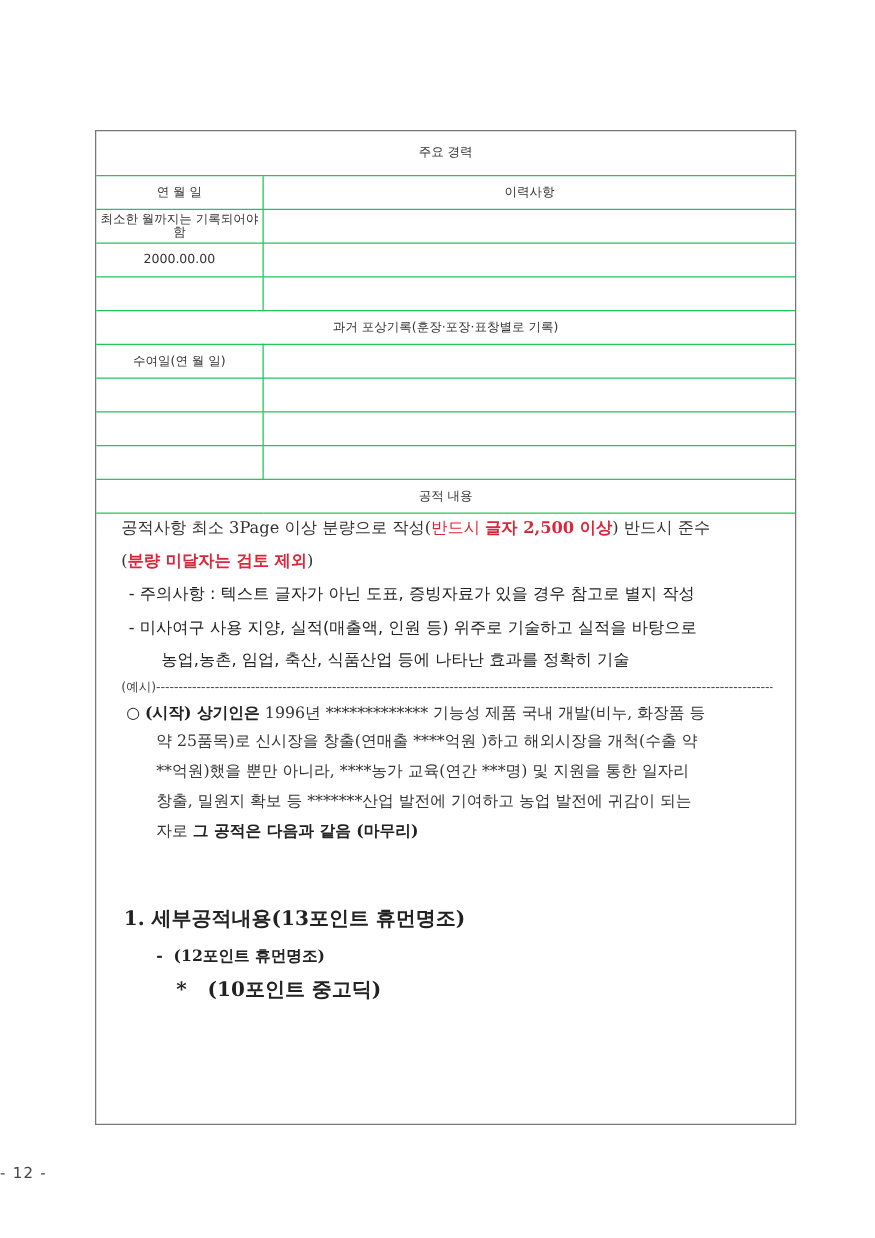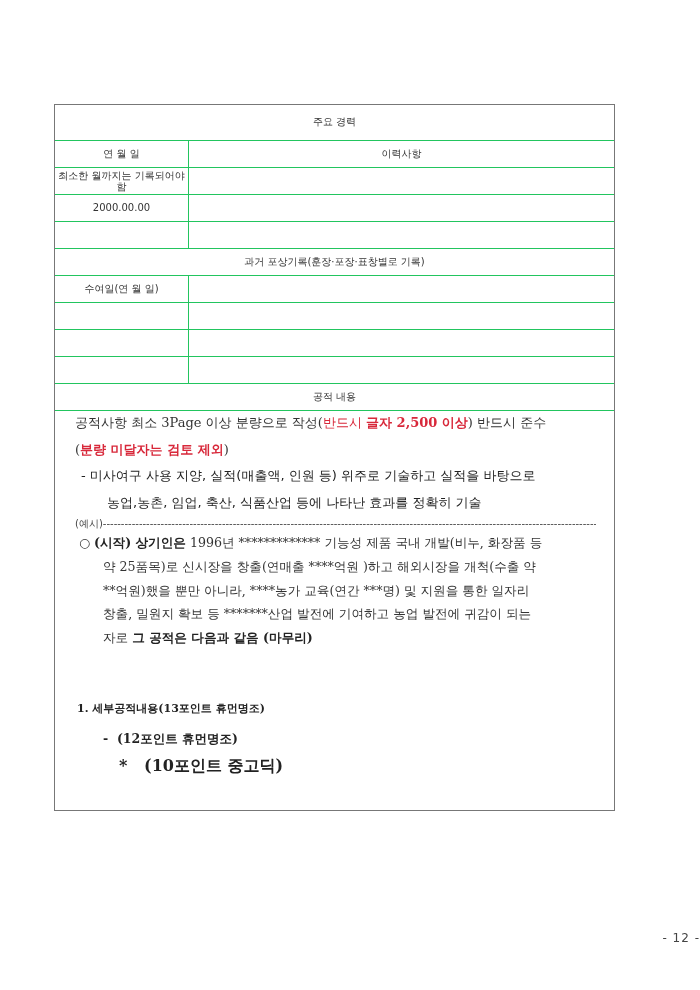--- a/index.html
+++ b/index.html
@@ -1,18 +1,18 @@
 <!DOCTYPE html>
 <html><head>
 <meta charset="utf-8">
 <style>
   html, body { margin:0; padding:0; background:#ffffff; }
   body { width:700px; height:990px; position:relative; overflow:hidden;
          font-family:"DejaVu Sans", sans-serif; color:#222; }
-  .frame { position:absolute; left:54px; top:104px; width:561px; height:707px;
+  .frame { position:absolute; left:76px; top:104px; width:561px; height:796px;
            border:1.5px solid #777; box-sizing:border-box; }
   table.form { position:absolute; left:0; top:0; width:100%; border-collapse:collapse; }
   table.form td { border:1px solid #22c55e; font-size:10px; text-align:center; padding:0; color:#333; }
   table.form tr td:first-child { border-left:none; }
   table.form tr td:last-child { border-right:none; }
   table.form tr:first-child td { border-top:none; }
   .c1 { width:133px; }
   .r-head { height:35px; }
   .r27 { height:27px; }
   .note-blue { color:#2a2f8f; font-size:10px; line-height:11px; }
@@ -20,25 +20,25 @@
   .p { font-family:"DejaVu Serif", serif; font-size:13px; line-height:26.5px; color:#333; margin:0; }
   .red { color:#d8283a; font-weight:bold; }
   .redn { color:#d8283a; }
   .dash { font-family:"DejaVu Sans", sans-serif; font-size:13px; line-height:26.5px; color:#222; margin:0; padding-left:6px; }
   .dash .ind { display:block; padding-left:26px; }
   .ex-line { font-size:10px; color:#444; line-height:14px; white-space:nowrap; overflow:hidden; margin-top:1px; }
   .ex { font-family:"DejaVu Serif", serif; font-size:12.6px; line-height:23.8px; color:#333; margin:0; padding-left:4px; }
   .ex .ind { display:block; padding-left:24px; }
   .b { font-weight:bold; color:#222;margin-top:34px; }
   .outline { margin-top:18px; font-family:"DejaVu Serif", serif; color:#222; }
-  .o1 { font-size:11px; font-weight:bold; line-height:30px; padding-left:2px;margin-top:44px; }
+  .o1 { font-size:16px; font-weight:bold; line-height:30px; padding-left:2px;margin-top:44px; }
   .o2 { font-size:12.5px; font-weight:bold; line-height:29px; padding-left:20px; }
   .o3 { font-size:12.5px; font-weight:bold; line-height:29px; padding-left:28px; }
   .o4 { font-size:16px; font-weight:bold; line-height:26px; padding-left:44px; }
-  .pagenum { position:absolute; top:931px; left:0; width:700px; text-align:right; font-size:12px; color:#444; letter-spacing:1px; }
+  .pagenum { position:absolute; top:931px; left:0; width:700px; text-align:left; font-size:12px; color:#444; letter-spacing:1px; }
 </style>
 </head>
 <body>
 
 <div class="frame">
   <table class="form">
     <tbody>
         <tr class="r-head">
       <td colspan="2">주요 경력</td>
     </tr>
@@ -83,20 +83,23 @@
   </tbody>
     </table>
 
   <div class="content">
     <p class="p">
       <span>공적사항 최소 3Page 이상 분량으로 작성(</span><span class="redn">반드시 </span><span class="red">글자 2,500 이상</span><span>) 반드시 준수</span><br>
       <span>(</span><span class="red">분량 미달자는 검토 제외</span><span>)</span>
     </p>
 
     <p class="dash">
+      <span>- 주의사항 : 텍스트 글자가 아닌 도표, 증빙자료가 있을 경우 참고로 별지 작성</span>
+    </p>
+    <p class="dash">
       <span>- 미사여구 사용 지양, 실적(매출액, 인원 등) 위주로 기술하고 실적을 바탕으로</span>
       <span class="ind">농업,농촌, 임업, 축산, 식품산업 등에 나타난 효과를 정확히 기술</span>
     </p>
 
     <div class="ex-line"><span>(예시)</span>-----------------------------------------------------------------------------------------------------------------------------------------------------------------------------------------------</div>
 
     <p class="ex">
       <span>○</span>
       <span class="b">(시작) 상기인은</span><span> 1996년 ************* 기능성 제품 국내 개발(비누, 화장품 등</span>
       <span class="ind">약 25품목)로 신시장을 창출(연매출 ****억원 )하고 해외시장을 개척(수출 약</span>

